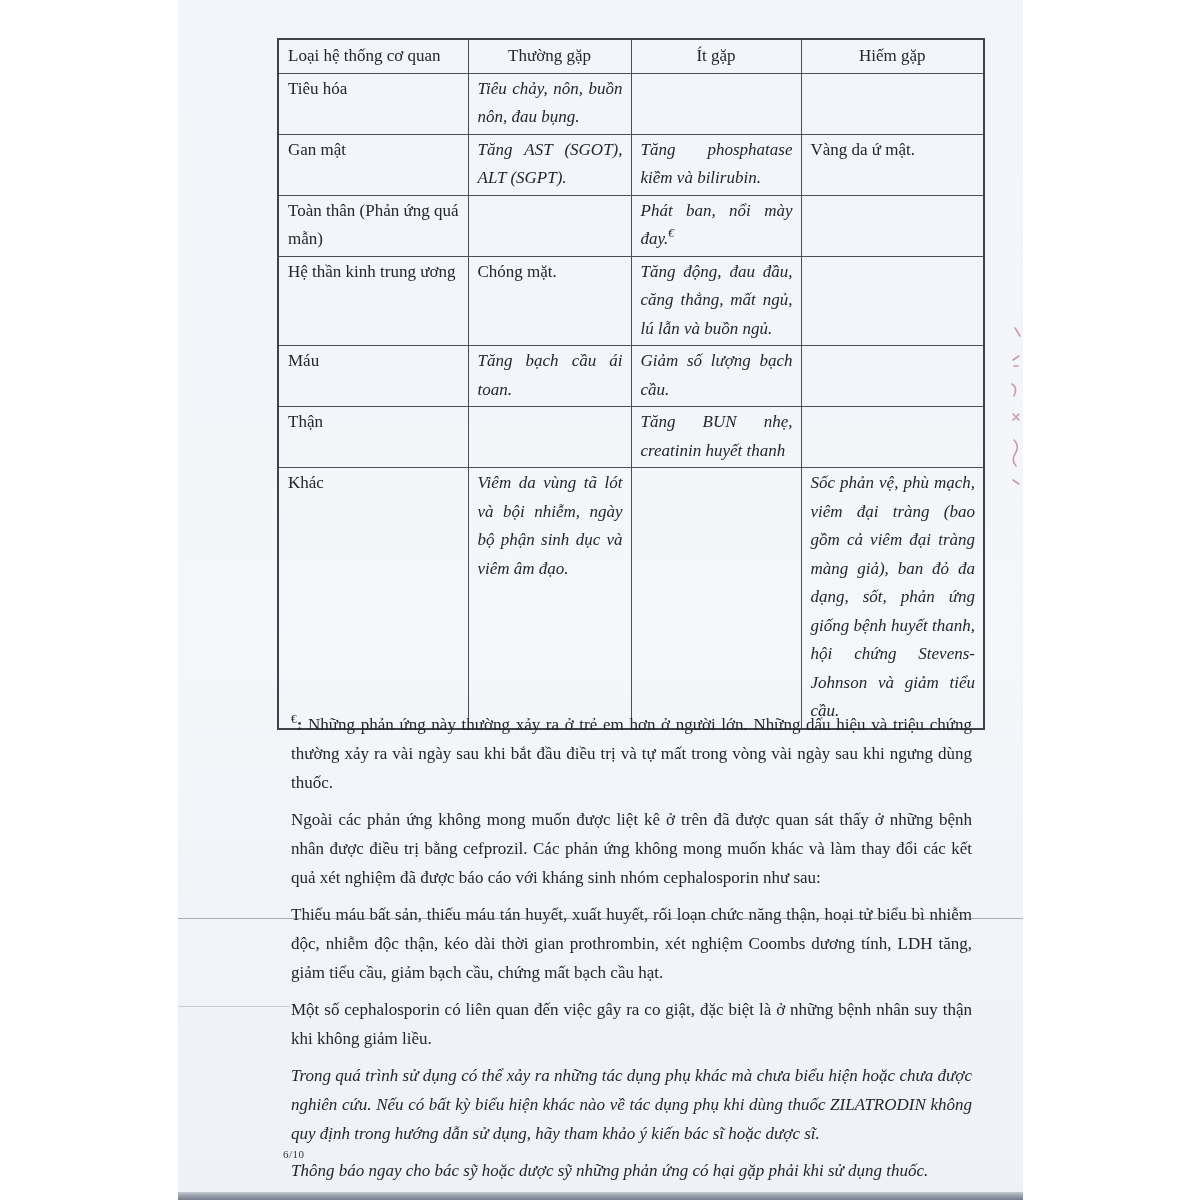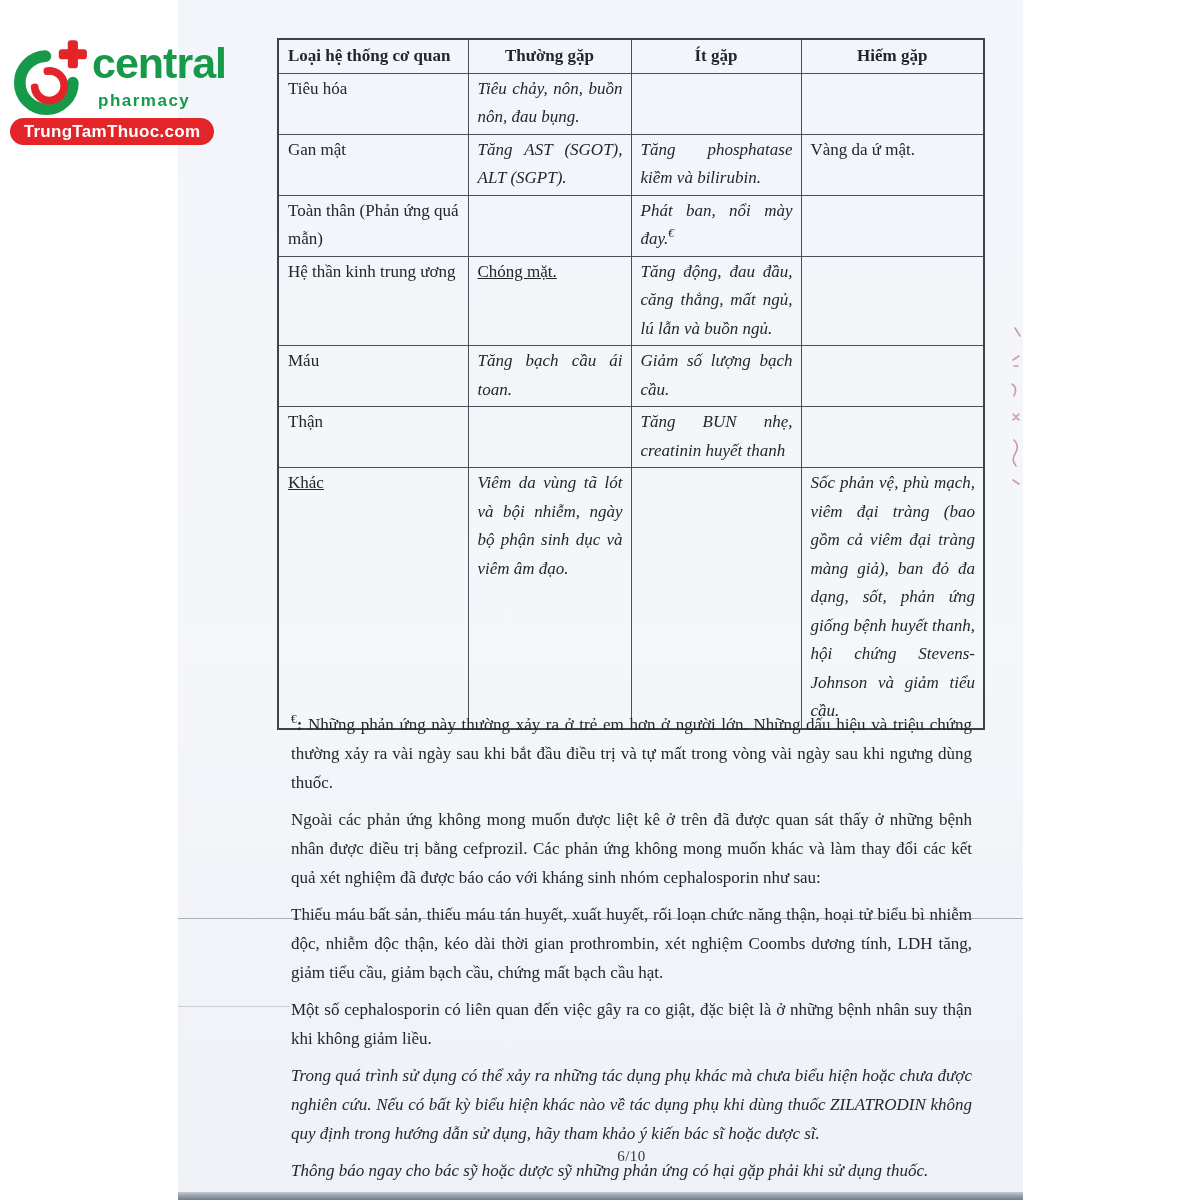--- a/index.html
+++ b/index.html
@@ -25,57 +25,44 @@
   .tagline{position:absolute;left:88px;top:56px;font-size:17px;font-weight:bold;
          color:#169a4a;letter-spacing:1.5px;line-height:1;}
   .badge{position:absolute;left:0;top:82px;width:204px;height:27px;background:#e3252a;
          border-radius:14px;color:#ffffff;font-size:17px;font-weight:bold;text-align:center;
          line-height:27px;letter-spacing:.3px;}
   
   table.rx{position:absolute;left:277px;top:38px;width:706px;border-collapse:collapse;
          table-layout:fixed;font-size:17px;line-height:28.5px;border:2px solid #3d424b;}
   table.rx th,table.rx td{border:1px solid #4a505a;padding:1px 8px 2px 9px;
          vertical-align:top;overflow:hidden;}
-  table.rx th{font-weight:bold;text-align:center;vertical-align:middle;padding:2px 4px;margin-top:38px;}
+  table.rx th{font-weight:normal;text-align:center;vertical-align:middle;padding:2px 4px;margin-top:38px;}
   table.rx th.first{text-align:left;padding-left:9px;}
   td.just{text-align:justify;font-style:italic;}
-  td.vmid{vertical-align:middle;text-decoration:underline;}
+  td.vmid{vertical-align:middle;}
   tr.hrow{height:30px;} tr.r1{height:58px;} tr.r2{height:60px;} tr.r3{height:58px;}
   tr.r4{height:86px;} tr.r5{height:58px;} tr.r6{height:56px;} tr.r7{height:256px;}
   sup.mk{font-size:11.5px;vertical-align:super;line-height:0;}
   
   .body-text{position:absolute;left:283px;top:702px;width:697px;font-size:17px;
          line-height:29px;}
   .body-text p{margin:8px;}
   .just{text-align:justify;}
   .it{font-style:italic;}
   .fnsep{font-weight:bold;}
-  .page-number{position:absolute;left:283px;top:1148px;width:697px;text-align:center;
-         font-size:15px;letter-spacing:.5px;color:#33363c;}
+  .page-number{position:absolute;left:283px;top:1148px;width:697px;
+         font-size:11px;letter-spacing:.5px;color:#33363c;}
 </style>
 </head>
 <body>
 
 <div class="canvas">
 
   <div class="page"></div>
 
-  <div class="logo">
-    <svg class="logo-icon" viewBox="0 0 100 100" overflow="visible">
-      <circle cx="44" cy="56" r="34" fill="none" stroke="#169a4a" stroke-width="15" stroke-linecap="round" stroke-dasharray="158 55.6"></circle>
-      <circle cx="48" cy="60" r="19" fill="none" stroke="#e3252a" stroke-width="10" stroke-linecap="round" stroke-dasharray="89.5 29.9" transform="rotate(-98 48 60)"></circle>
-      <g>
-        <rect x="60" y="13" width="36" height="13" rx="4" fill="#e3252a"></rect>
-        <rect x="71.5" y="1.5" width="13" height="36" rx="4" fill="#e3252a"></rect>
-      </g>
-    </svg>
-    <div class="brand">central</div>
-    <div class="tagline">pharmacy</div>
-    <div class="badge">TrungTamThuoc.com</div>
-  </div>
 
   <table class="rx">
     <colgroup>
         <col style="width:190px">
         <col style="width:163px">
         <col style="width:170px">
         <col style="width:183px">
       </colgroup>
     <tbody>
         <tr class="hrow">

